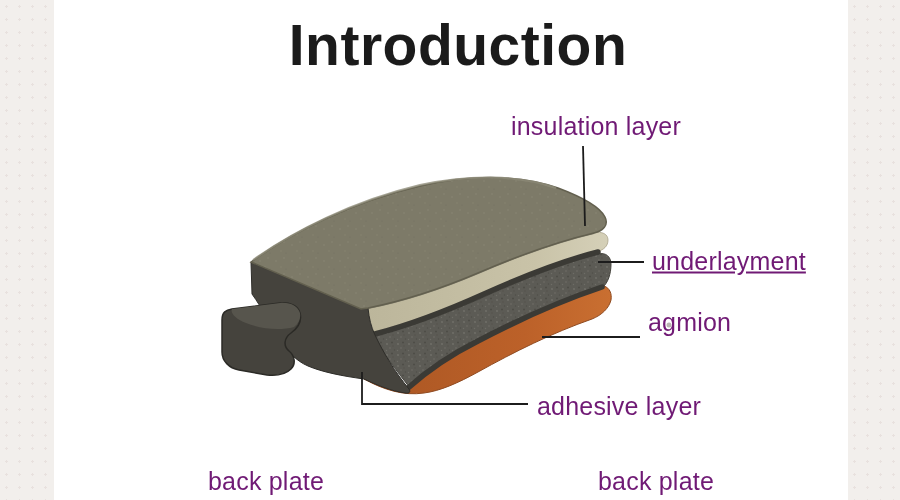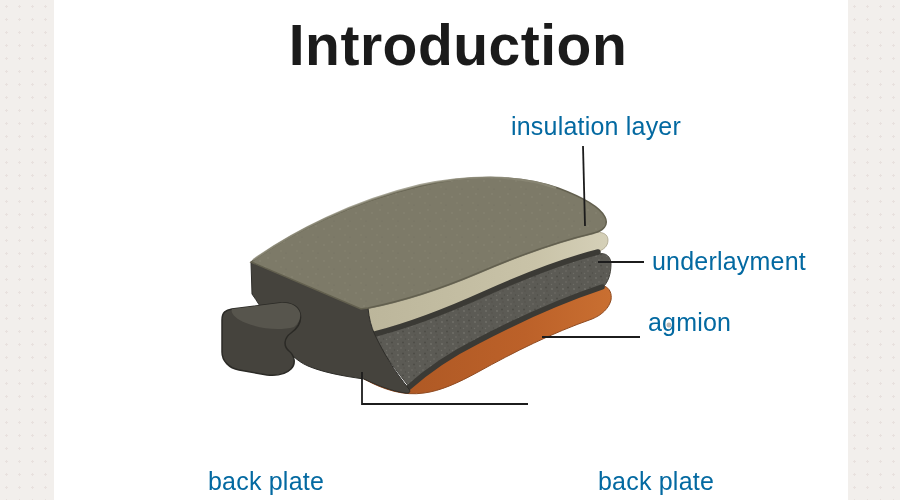--- a/index.html
+++ b/index.html
@@ -13,21 +13,21 @@
     background-image:radial-gradient(#e8e1de 1.2px, transparent 1.3px);
     background-size:13px 13px;
   }
   #band-left{left:0;width:54px;}
   #band-right{right:0;width:52px;}
   .title{
     position:absolute;top:12px;left:8px;width:900px;text-align:center;
     font-size:57px;font-weight:700;color:#1b1b1b;letter-spacing:0.5px;
   }
   .label{
-    position:absolute;font-size:25px;color:#0369a1;white-space:nowrap;
+    position:absolute;font-size:25px;color:#701a75;white-space:nowrap;
     letter-spacing:0.2px;
   }
   .label.centered{transform:translate(-50%,-50%);}
   .label.left-anchored{transform:translate(0,-50%);}
   #diagram-svg{position:absolute;left:0;top:0;}
 </style>
 </head>
 <body>
 
 <div id="screen">
@@ -145,22 +145,23 @@
       <path d="M 598,262 L 644,262"></path>
       <path d="M 542,337 L 640,337"></path>
       <path d="M 362,372 L 362,404 L 528,404"></path>
     </g>
 
     <circle cx="669" cy="325" r="2.5" fill="#b9b5b2"></circle>
   </svg>
 
   <div class="label centered" style="left:596px;top:126px;">insulation layer</div>
 
-  <div class="label left-anchored" style="left:652px;top:261px;">underlayment</div>
+  <div class="label left-anchored" style="left:652px;top:261px;text-decoration:underline;">underlayment</div>
 
   <div class="label left-anchored" style="left:648px;top:322px;">agmion</div>
 
+  <div class="label left-anchored" style="left:537px;top:406px;">adhesive layer</div>
 
   <div class="label centered" style="left:266px;top:481px;">back plate</div>
 
   <div class="label centered" style="left:656px;top:481px;">back plate</div>
 
 </div>
 
 </body></html>

